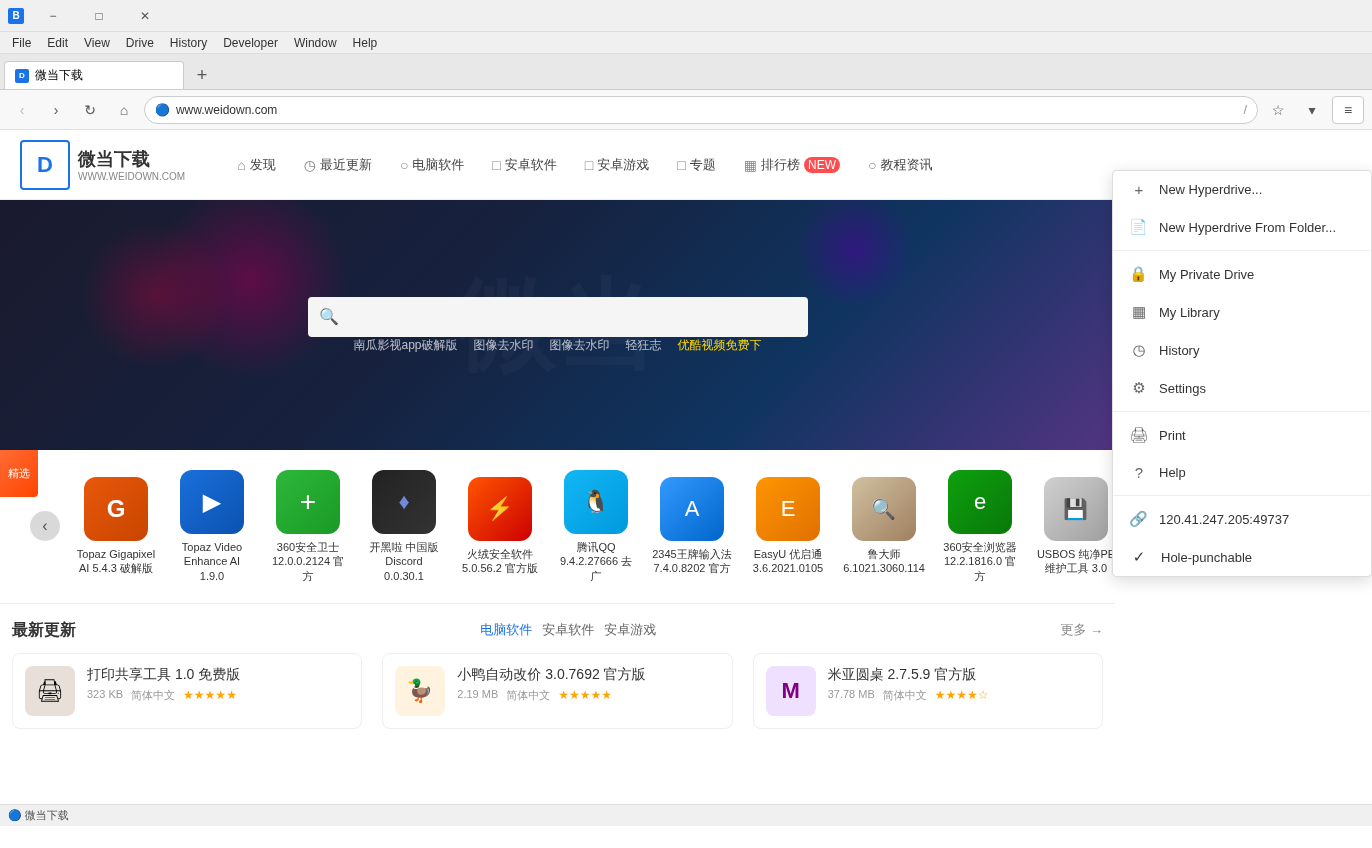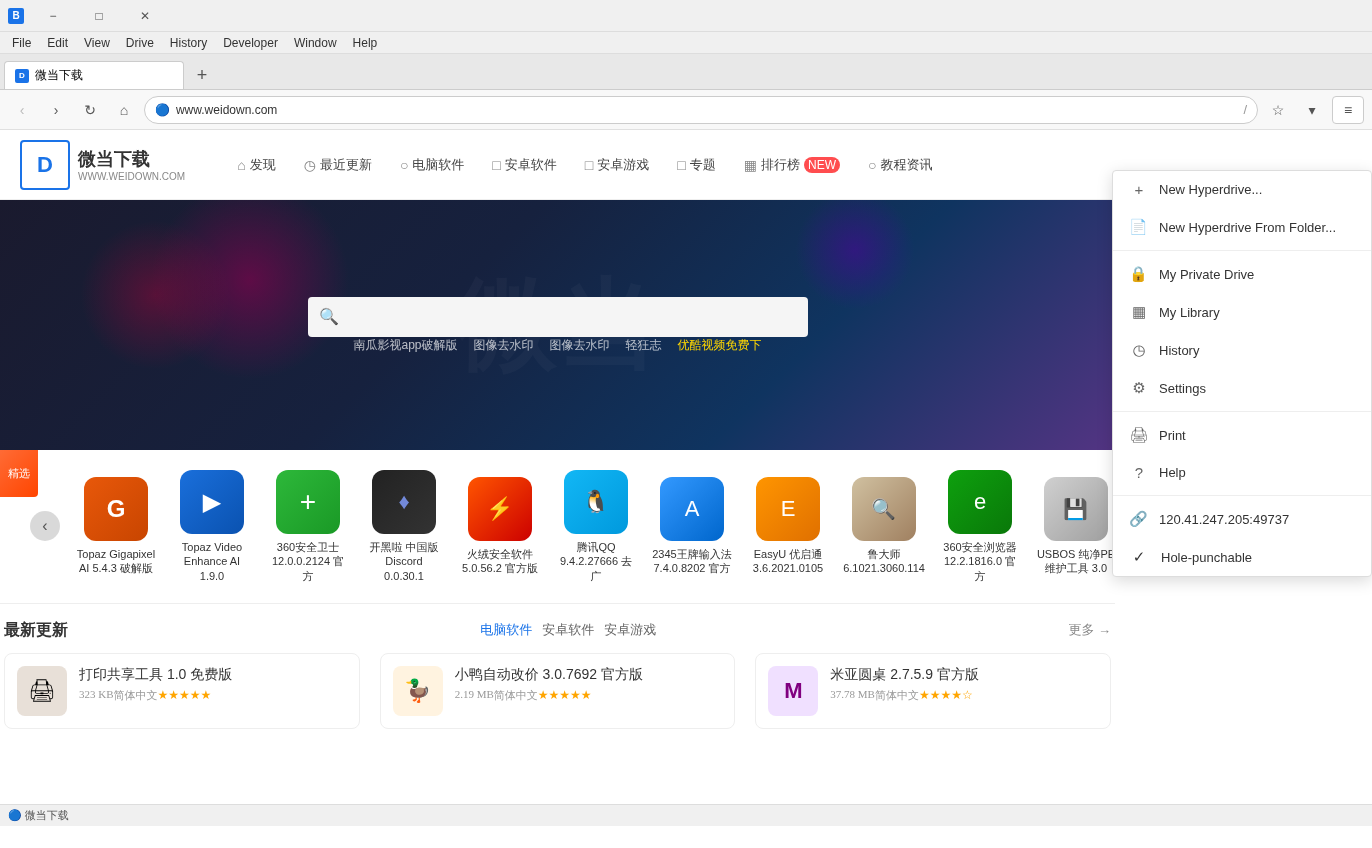--- a/index.html
+++ b/index.html
@@ -298,21 +298,21 @@
     .app-icon-img {
       width: 64px; height: 64px;
       border-radius: 12px;
       display: flex; align-items: center; justify-content: center;
       font-size: 28px;
       overflow: hidden;
     }
     .app-name { font-size: 11px; color: #333; text-align: center; line-height: 1.3; }
 
     
-    .updates-section { padding: 16px 4px; }
+    .updates-section { padding: 16px 12px; }
     .section-header { display: flex; align-items: center; justify-content: space-between; margin-bottom: 12px; }
     .section-title { font-size: 16px; font-weight: bold; color: #333; }
     .section-tabs { display: flex; gap: 10px; }
     .section-tab { font-size: 13px; color: #666; cursor: pointer; }
     .section-tab.active { color: #1a73e8; font-weight: 500; }
     .section-more { font-size: 13px; color: #888; cursor: pointer; }
 
     .updates-grid { display: flex; gap: 20px; }
     .update-card {
       flex: 1;
@@ -326,21 +326,21 @@
     .update-icon {
       width: 50px; height: 50px;
       border-radius: 8px;
       flex-shrink: 0;
       display: flex; align-items: center; justify-content: center;
       font-size: 22px;
       overflow: hidden;
     }
     .update-info { flex: 1; }
     .update-name { font-size: 14px; font-weight: 500; color: #333; margin-bottom: 4px; }
-    .update-meta { font-size: 11px; color: #999; display: flex; gap: 0; font-family: Liberation Serif, serif; }
+    .update-meta { font-size: 11px; color: #999; display: flex; gap: 8px; }
     .stars { color: #ffa500; font-size: 12px; }
 
     
     #statusbar {
       height: 22px;
       background: #f0f0f0;
       border-top: 1px solid #ddd;
       display: flex;
       align-items: center;
       padding: 0 8px;

